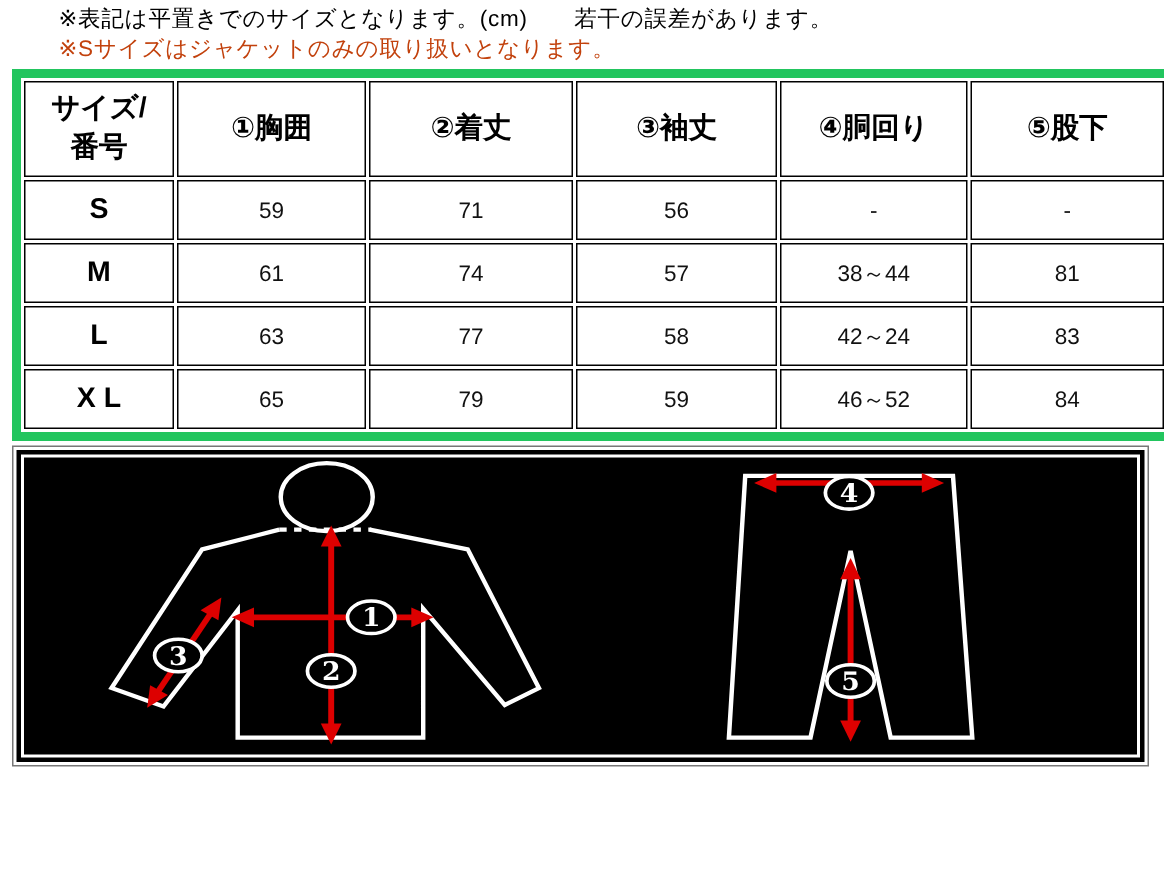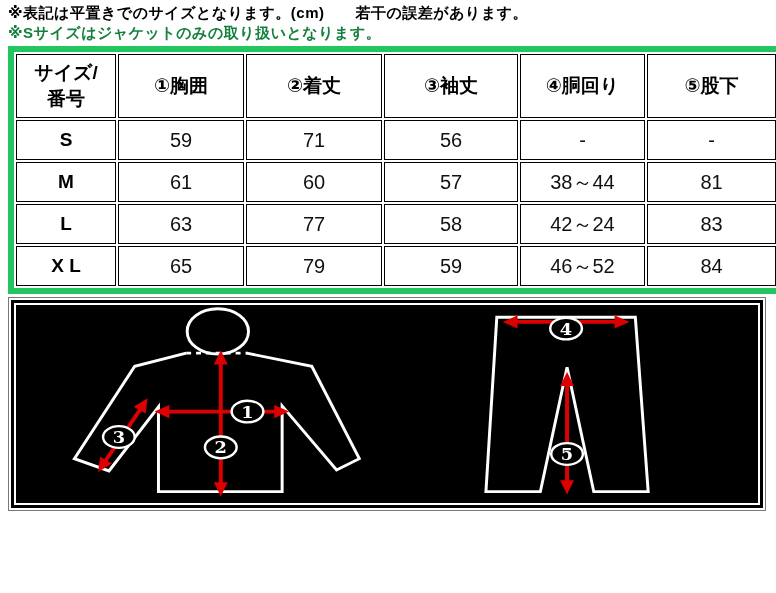--- a/index.html
+++ b/index.html
@@ -2,38 +2,38 @@
 <html><head>
 <meta charset="utf-8">
 <style>
   html,body{margin:0;padding:0;background:#ffffff;}
   body{
     width:776px;height:593px;overflow:hidden;
     font-family:"Liberation Sans","DejaVu Sans",sans-serif;
     -webkit-font-smoothing:antialiased;
   }
   .page{padding:3px 8px 0 8px;}
-  .note{font-weight:bold;font-size:15px;line-height:20px;letter-spacing:0.5px;white-space:pre;}
+  .note{font-weight:normal;font-size:15px;line-height:20px;letter-spacing:0.5px;white-space:pre;margin-left:31px;}
   .note-black{color:#000000;}
-  .note-red{color:#15803d;}
+  .note-red{color:#c2410c;}
 
   table.size-table{
     border-collapse:separate;border-spacing:2px;
     border:6px solid #22c55e;background:#fff;
     width:758px;table-layout:fixed;margin-top:3px;
   }
   .size-table th,.size-table td{
     border:1px solid #000;text-align:center;vertical-align:middle;
     padding:0;background:#fff;overflow:hidden;
   }
   .size-table th{
     font-size:19px;font-weight:bold;height:62px;
     white-space:pre-line;line-height:1.35;color:#000;
   }
-  .size-table td{font-size:20px;height:38px;color:#111;font-weight:normal;}
+  .size-table td{font-size:15px;height:38px;color:#111;font-weight:normal;}
   .size-table td.size-cell{font-weight:bold;font-size:19px;color:#000;}
 
   .diagram-frame{
     margin-top:3px;width:758px;box-sizing:border-box;
     border:1px solid #777;background:#fff;padding:2px;
   }
   .diagram-black{background:#000;padding:3px;}
   .diagram-inner{border:2px solid #fff;background:#000;}
   .diagram-inner svg{display:block;width:742px;height:198px;}
 
@@ -80,21 +80,21 @@
         <td class="size-cell">S</td>
         <td>59</td>
         <td>71</td>
         <td>56</td>
         <td>-</td>
         <td>-</td>
       </tr>
       <tr>
         <td class="size-cell">M</td>
         <td>61</td>
-        <td>60</td>
+        <td>74</td>
         <td>57</td>
         <td>38～44</td>
         <td>81</td>
       </tr>
       <tr>
         <td class="size-cell">L</td>
         <td>63</td>
         <td>77</td>
         <td>58</td>
         <td>42～24</td>

